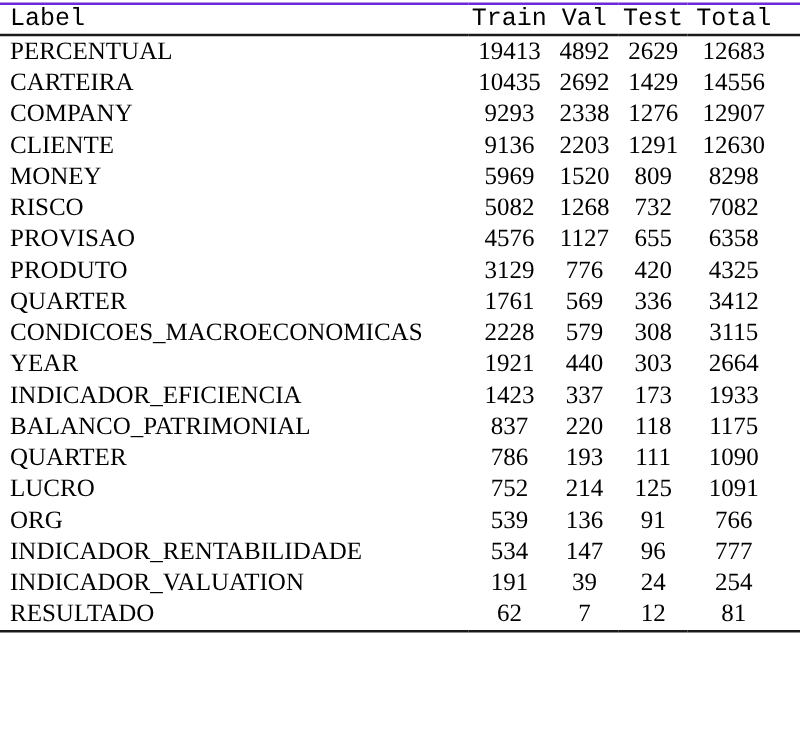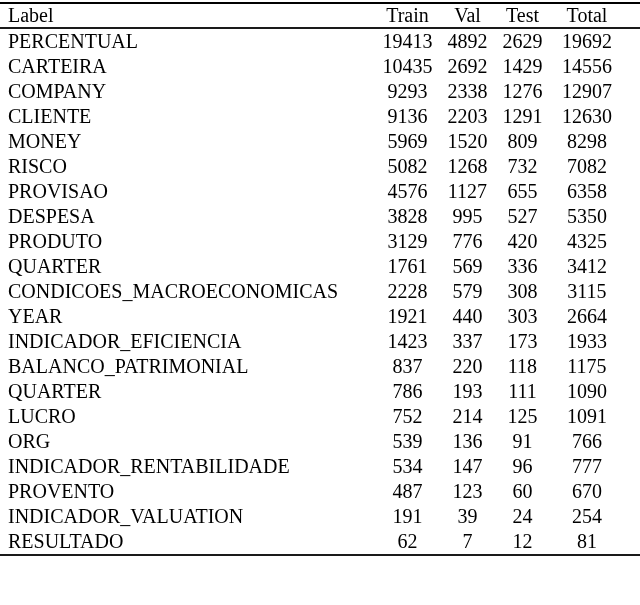--- a/index.html
+++ b/index.html
@@ -15,22 +15,23 @@
     color: #000000;
   }
   table.data-table {
     width: 640px;
     border-collapse: collapse;
     table-layout: fixed;
     margin-top: 2px;
     font-size: 20px;
   }
   table.data-table thead tr {
-    border-top: 2px solid #000000;
+    border-top: 2px solid #6d28d9;
     border-bottom: 2px solid #1a1a1a;
+    font-family: Liberation Mono, monospace;
   }
   table.data-table tbody tr:last-child {
     border-bottom: 2px solid #1a1a1a;
   }
   th, td {
     font-weight: normal;
     padding: 0;
     white-space: nowrap;
     overflow: hidden;
   }
@@ -66,21 +67,21 @@
       <th class="num-cell">Test</th>
       <th class="num-cell last-cell">Total</th>
     </tr>
   </thead>
   <tbody>
       <tr>
     <td class="col-label-cell">PERCENTUAL</td>
     <td class="num-cell">19413</td>
     <td class="num-cell">4892</td>
     <td class="num-cell">2629</td>
-    <td class="num-cell last-cell">19692</td>
+    <td class="num-cell last-cell">12683</td>
   </tr>
       <tr>
     <td class="col-label-cell">CARTEIRA</td>
     <td class="num-cell">10435</td>
     <td class="num-cell">2692</td>
     <td class="num-cell">1429</td>
     <td class="num-cell last-cell">14556</td>
   </tr>
       <tr>
     <td class="col-label-cell">COMPANY</td>
@@ -111,27 +112,20 @@
     <td class="num-cell last-cell">7082</td>
   </tr>
       <tr>
     <td class="col-label-cell">PROVISAO</td>
     <td class="num-cell">4576</td>
     <td class="num-cell">1127</td>
     <td class="num-cell">655</td>
     <td class="num-cell last-cell">6358</td>
   </tr>
       <tr>
-    <td class="col-label-cell">DESPESA</td>
-    <td class="num-cell">3828</td>
-    <td class="num-cell">995</td>
-    <td class="num-cell">527</td>
-    <td class="num-cell last-cell">5350</td>
-  </tr>
-      <tr>
     <td class="col-label-cell">PRODUTO</td>
     <td class="num-cell">3129</td>
     <td class="num-cell">776</td>
     <td class="num-cell">420</td>
     <td class="num-cell last-cell">4325</td>
   </tr>
       <tr>
     <td class="col-label-cell">QUARTER</td>
     <td class="num-cell">1761</td>
     <td class="num-cell">569</td>
@@ -188,27 +182,20 @@
     <td class="num-cell last-cell">766</td>
   </tr>
       <tr>
     <td class="col-label-cell">INDICADOR_RENTABILIDADE</td>
     <td class="num-cell">534</td>
     <td class="num-cell">147</td>
     <td class="num-cell">96</td>
     <td class="num-cell last-cell">777</td>
   </tr>
       <tr>
-    <td class="col-label-cell">PROVENTO</td>
-    <td class="num-cell">487</td>
-    <td class="num-cell">123</td>
-    <td class="num-cell">60</td>
-    <td class="num-cell last-cell">670</td>
-  </tr>
-      <tr>
     <td class="col-label-cell">INDICADOR_VALUATION</td>
     <td class="num-cell">191</td>
     <td class="num-cell">39</td>
     <td class="num-cell">24</td>
     <td class="num-cell last-cell">254</td>
   </tr>
       <tr>
     <td class="col-label-cell">RESULTADO</td>
     <td class="num-cell">62</td>
     <td class="num-cell">7</td>

